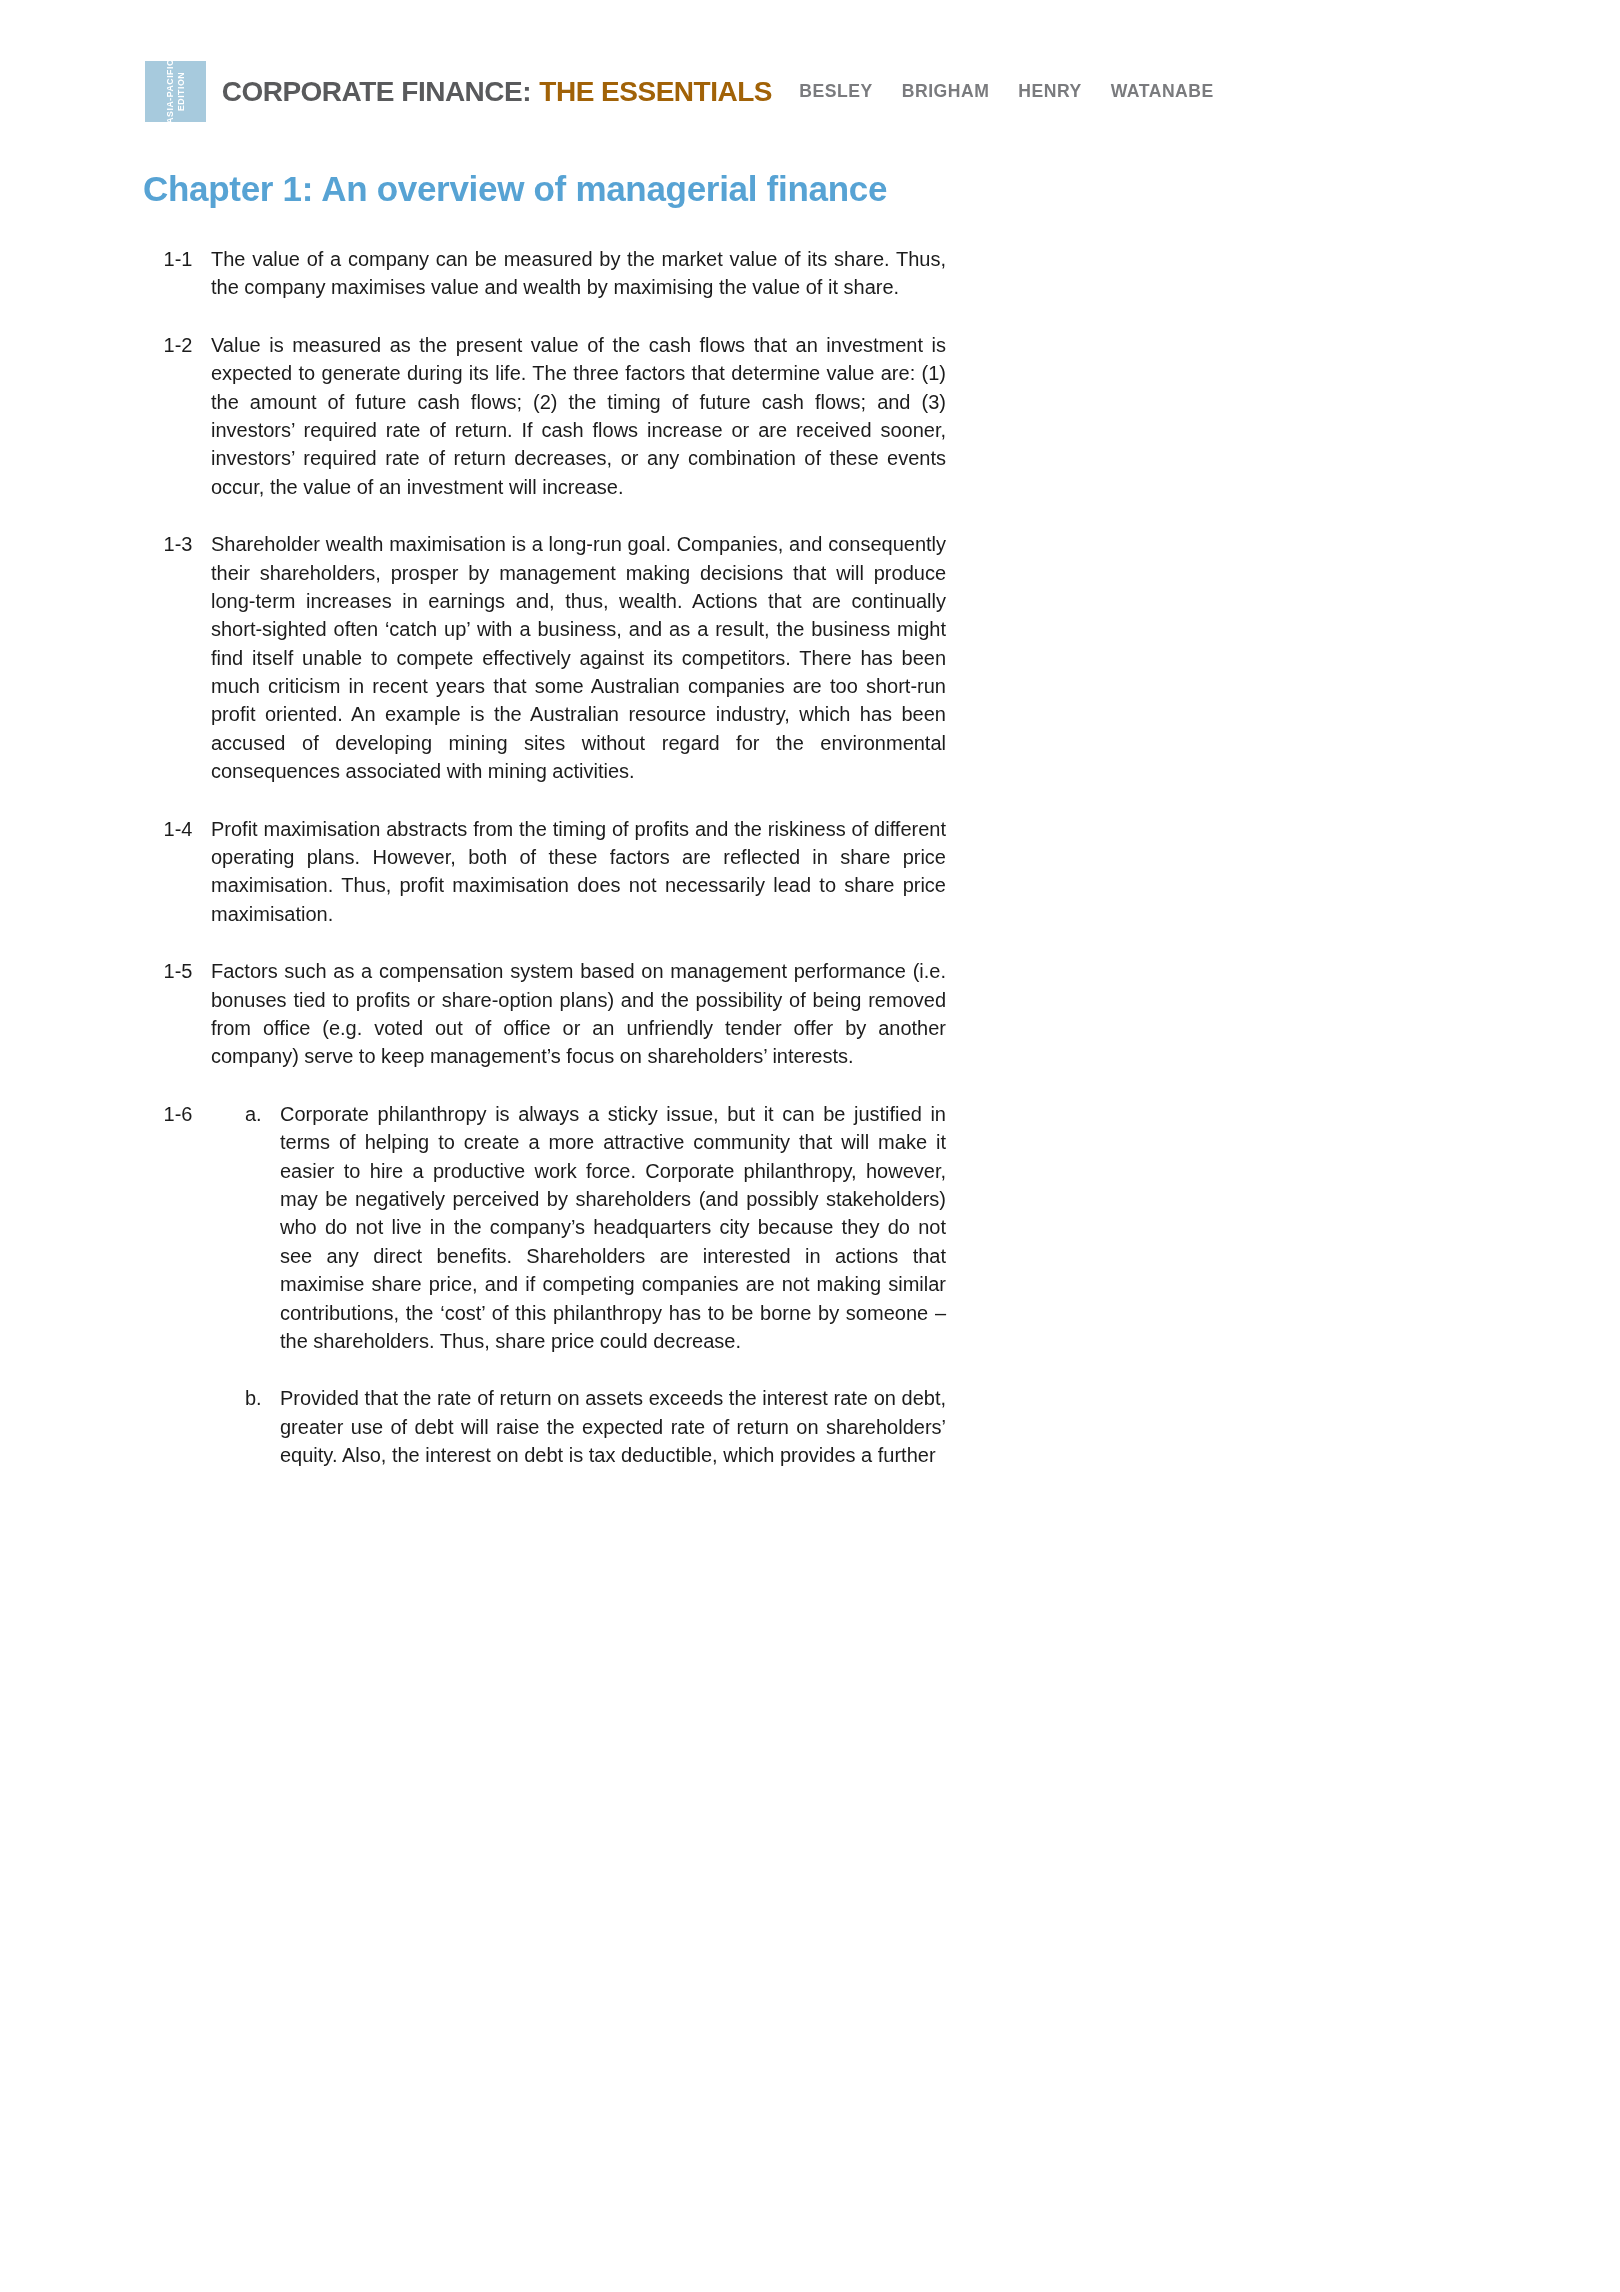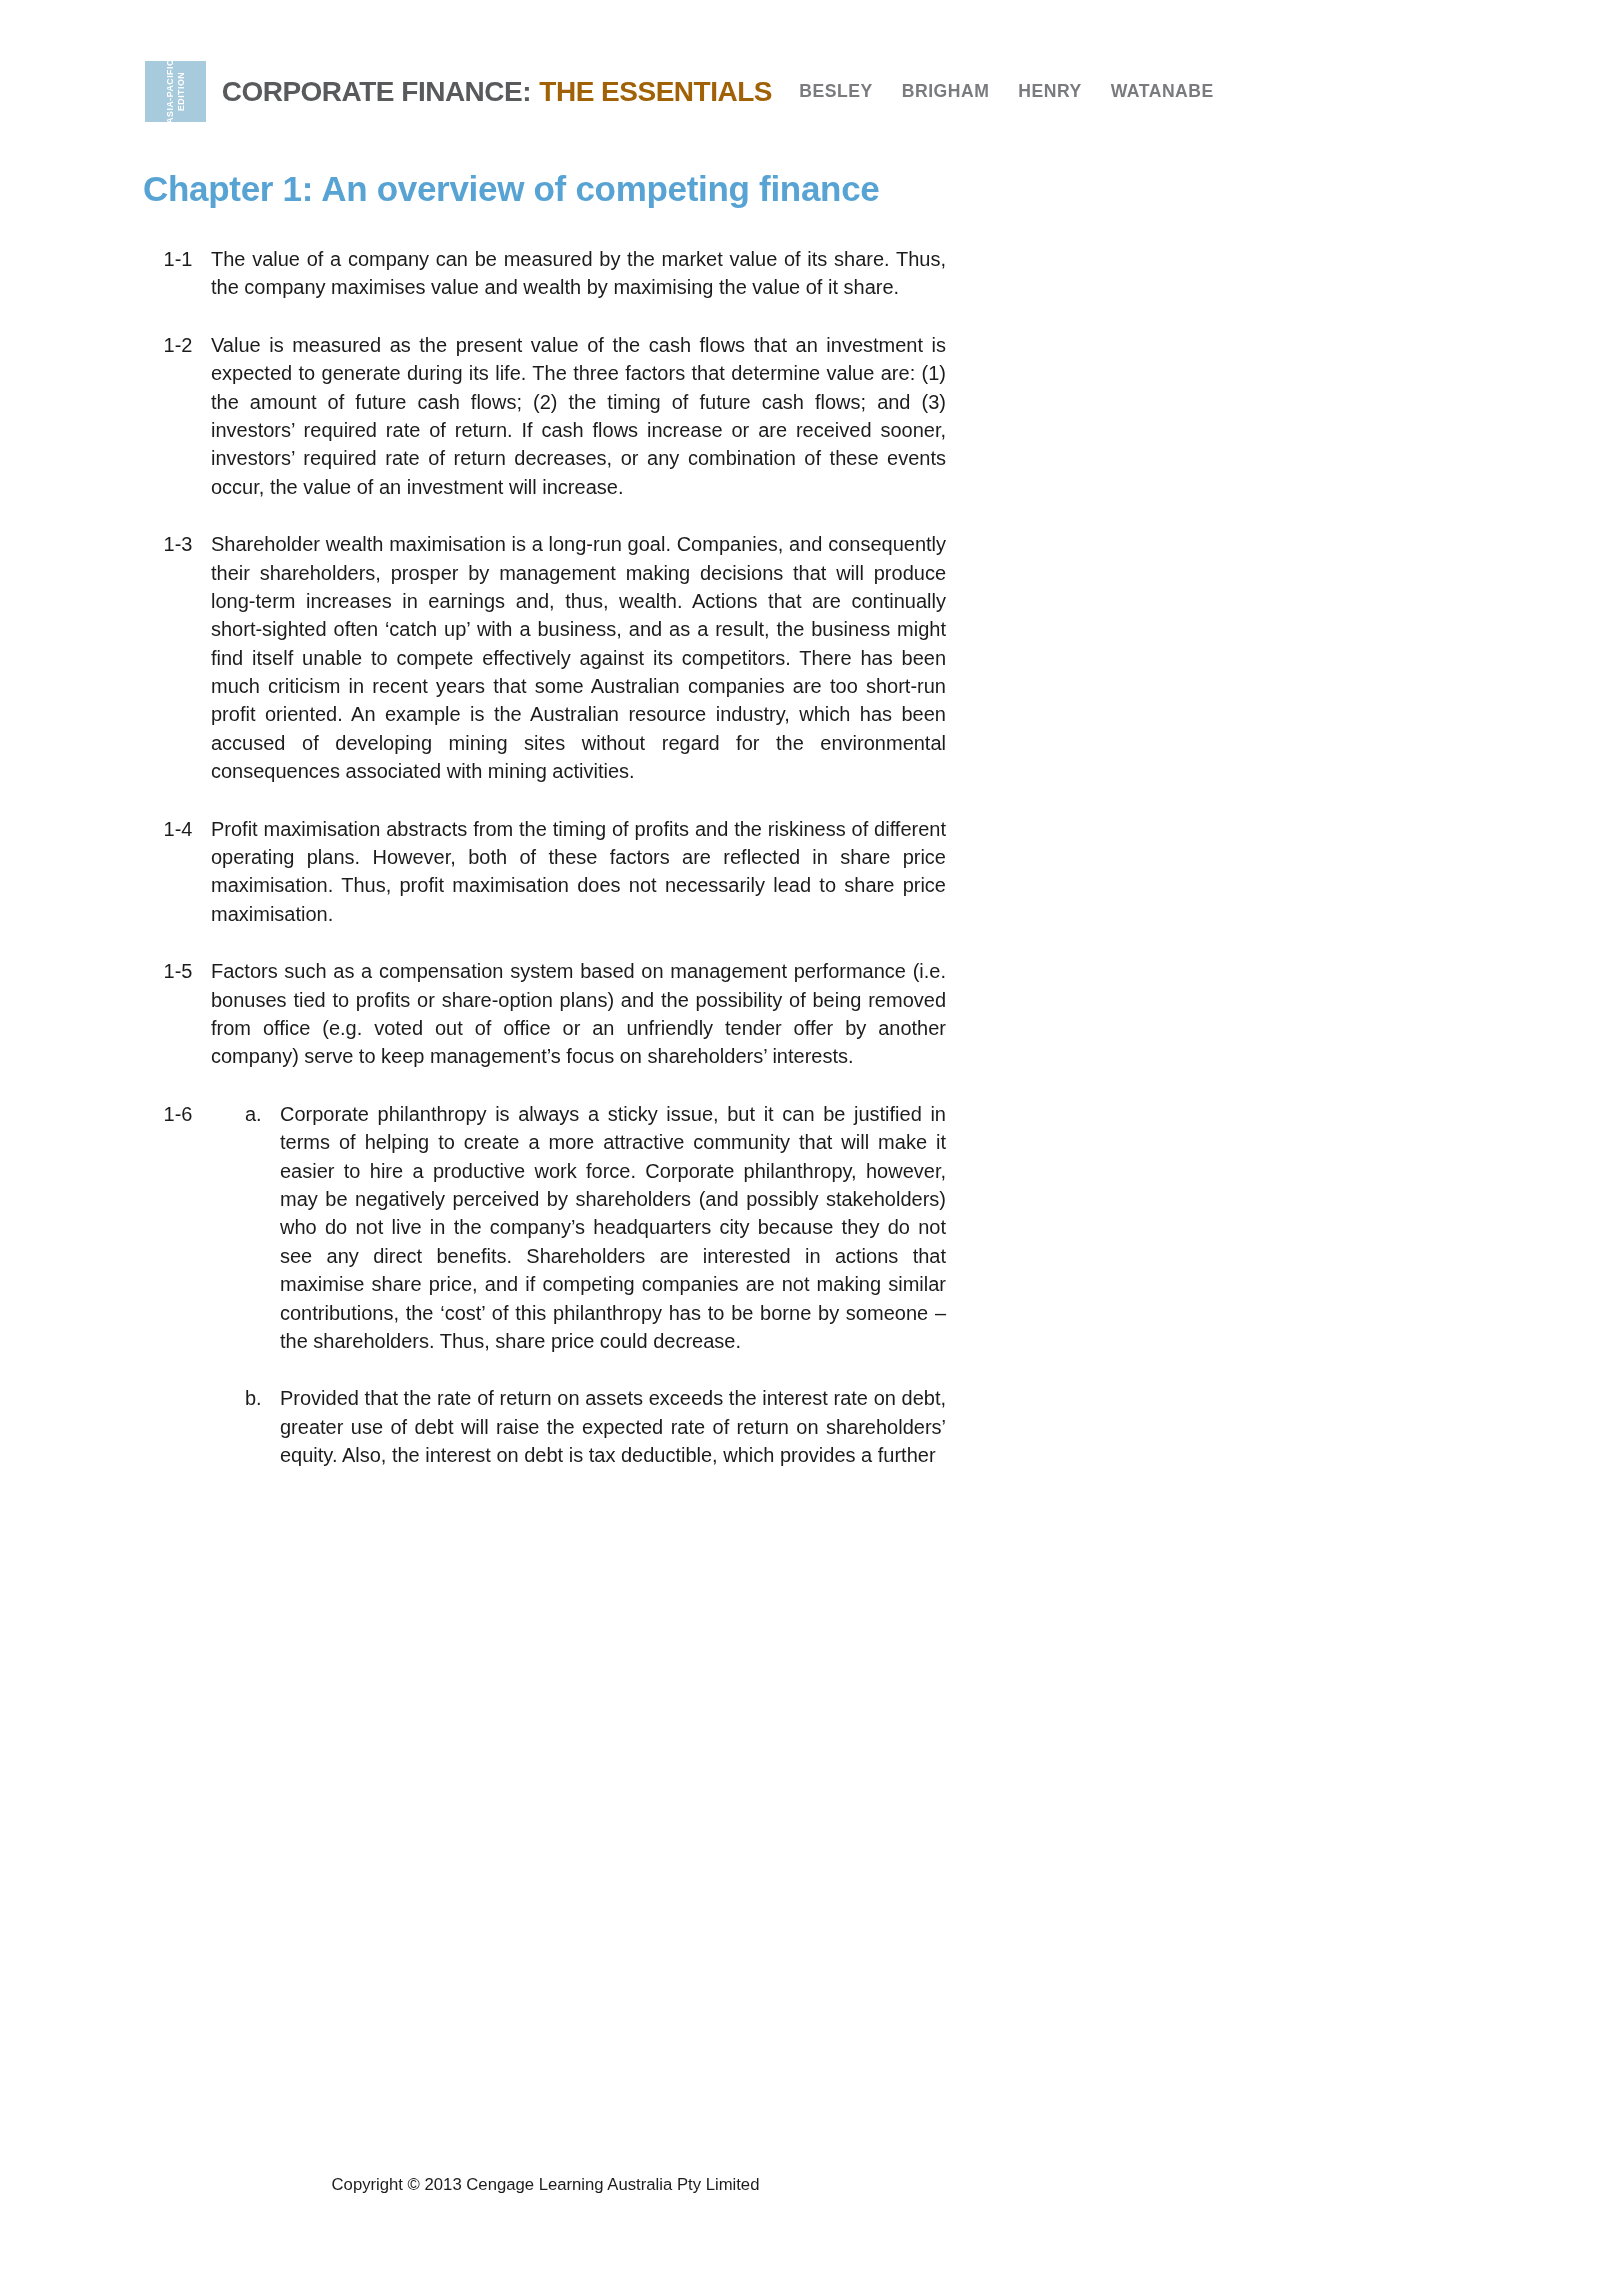--- a/index.html
+++ b/index.html
@@ -133,21 +133,21 @@
       <span class="brand-light">THE ESSENTIALS</span>
     </div>
     <div class="authors">
       <span>BESLEY</span>
       <span>BRIGHAM</span>
       <span>HENRY</span>
       <span>WATANABE</span>
     </div>
   </header>
 
-  <h1 class="chapter-title">Chapter 1: An overview of competing finance</h1>
+  <h1 class="chapter-title">Chapter 1: An overview of managerial finance</h1>
 
   <main class="content">
 
     <section class="item">
       <div class="num">1-1</div>
       <div class="text">The value of a company can be measured by the market value of its share. Thus, the company maximises value and wealth by maximising the value of it share.</div>
     </section>
 
     <section class="item">
       <div class="num">1-2</div>
@@ -178,16 +178,15 @@
         </div>
         <div class="subitem">
           <div class="sublabel">b.</div>
           <div class="subtext">Provided that the rate of return on assets exceeds the interest rate on debt, greater use of debt will raise the expected rate of return on shareholders’ equity. Also, the interest on debt is tax deductible, which provides a further</div>
         </div>
       </div>
     </section>
 
   </main>
 
-  <footer class="footer">Copyright © 2013 Cengage Learning Australia Pty Limited</footer>
 
 </div>
 
 
 </body></html>

